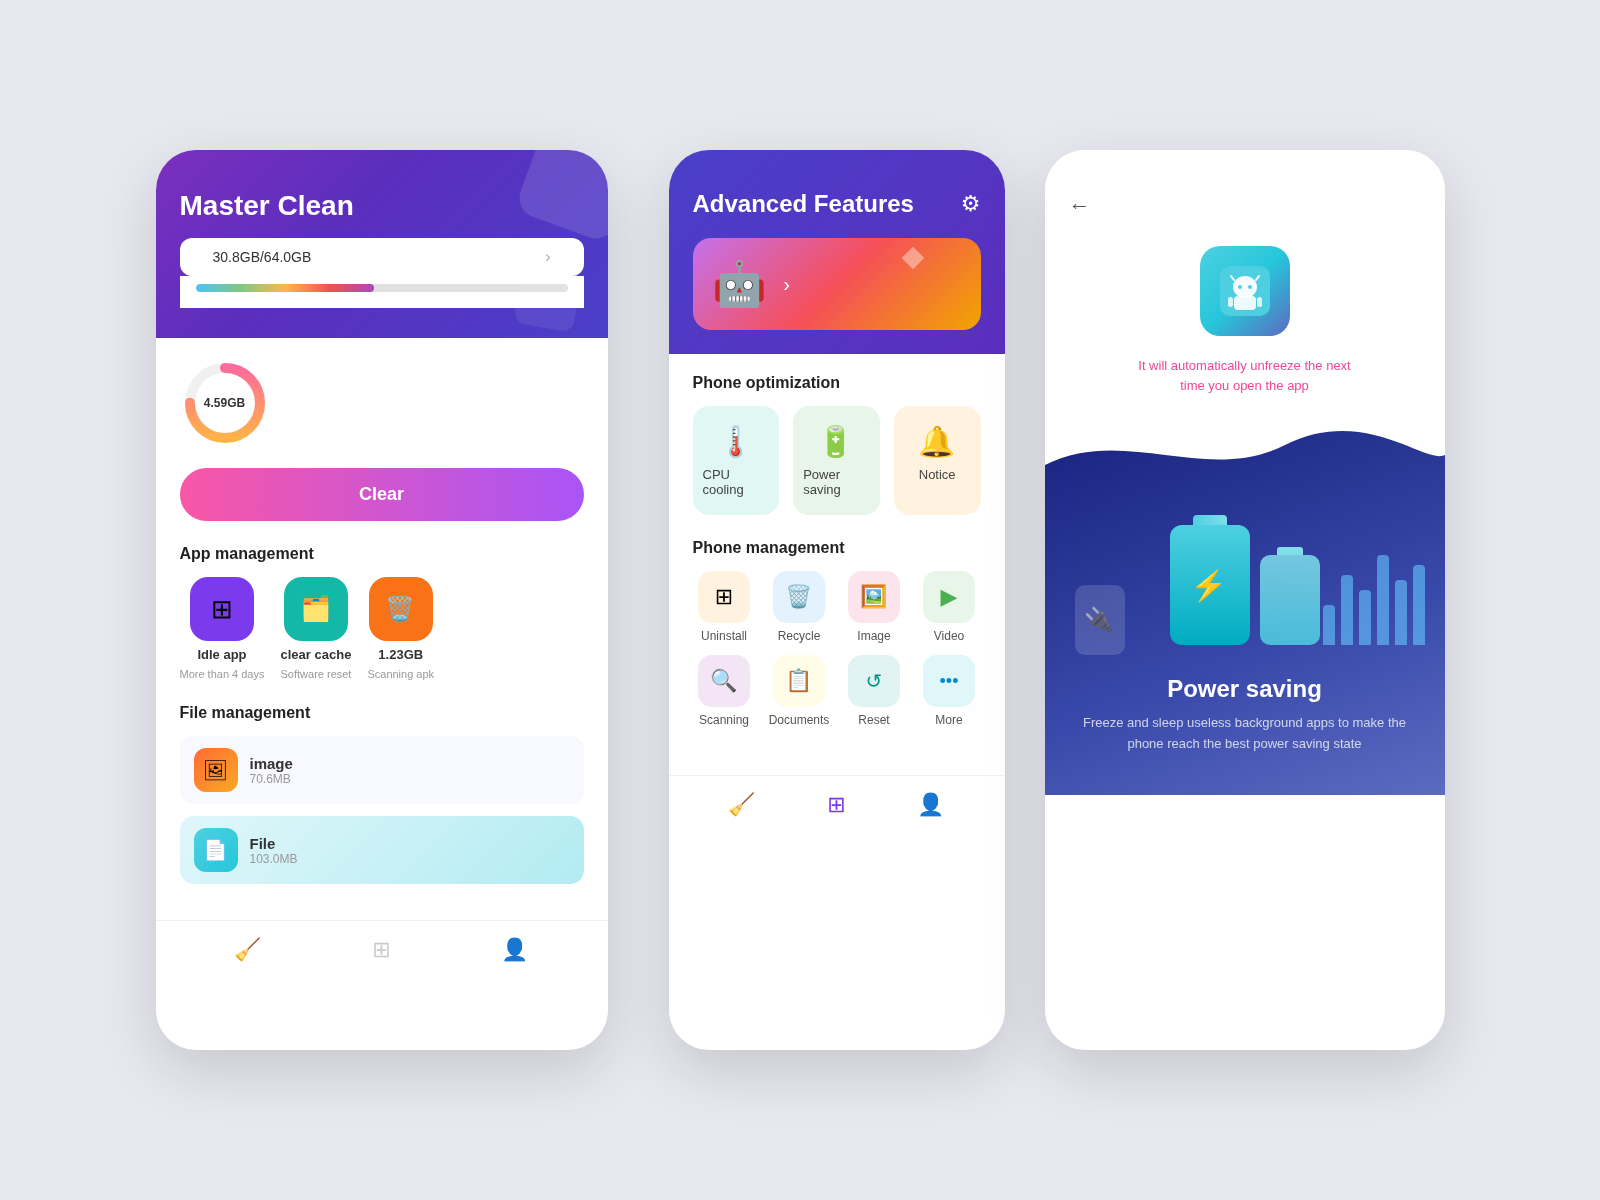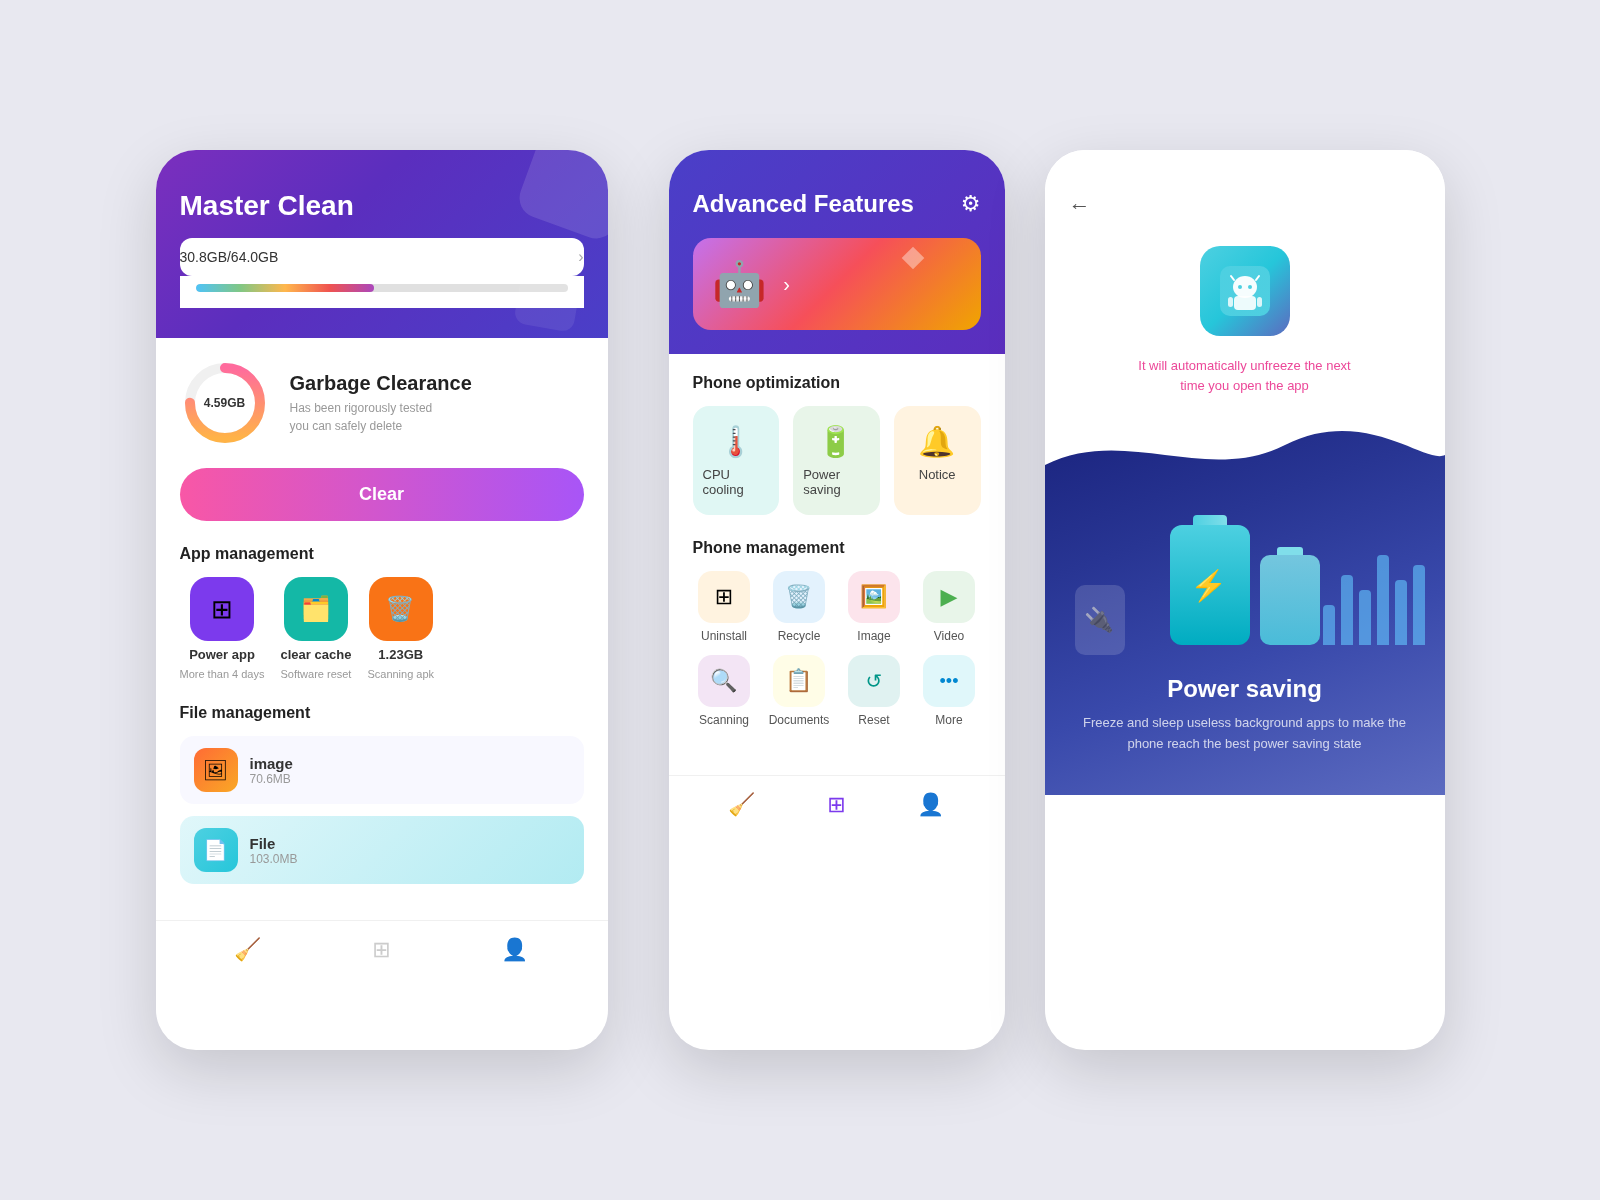--- a/index.html
+++ b/index.html
@@ -62,21 +62,21 @@
       font-size: 28px;
       font-weight: 700;
       margin-bottom: 16px;
     }
     .storage-row {
       display: flex;
       justify-content: space-between;
       align-items: center;
       background: #fff;
       border-radius: 12px;
-      padding: 10px 0;
+      padding: 10px 33px;
       margin-bottom: 0;
     }
     .storage-text { font-size: 14px; color: #333; font-weight: 500; }
     .storage-arrow { color: #aaa; font-size: 16px; }
     .storage-bar-wrap {
       background: #fff;
       padding: 8px 16px 16px;
     }
     .storage-bar {
       height: 8px;
@@ -405,36 +405,29 @@
             <circle cx="45" cy="45" r="35" fill="none" stroke="url(#donutGrad)" stroke-width="10" stroke-dasharray="165 55" stroke-dashoffset="0" stroke-linecap="round" transform="rotate(-90 45 45)"></circle>
             <defs>
               <linearGradient id="donutGrad" x1="0%" y1="0%" x2="100%" y2="0%">
                 <stop offset="0%" stop-color="#ffb347"></stop>
                 <stop offset="100%" stop-color="#ff6b9d"></stop>
               </linearGradient>
             </defs>
           </svg>
           <div class="donut-label">4.59GB</div>
         </div>
-        <div class="garbage-info">
-          <div class="garbage-title">Garbage Clearance</div>
-          <div class="garbage-sub">
-            <span>Has been rigorously tested</span><br>
-            <span>you can safely delete</span>
-          </div>
-        </div>
       </div>
 
       <button class="clear-btn">Clear</button>
 
       <div class="section-title">App management</div>
       <div class="app-management-grid">
         <div class="app-item">
           <div class="app-icon-wrap app-icon-purple">⊞</div>
-          <span class="app-item-name">Power app</span>
+          <span class="app-item-name">Idle app</span>
           <span class="app-item-sub">More than 4 days</span>
         </div>
         <div class="app-item">
           <div class="app-icon-wrap app-icon-teal" style="font-size:24px;">🗂️</div>
           <span class="app-item-name">clear cache</span>
           <span class="app-item-sub">Software reset</span>
         </div>
         <div class="app-item">
           <div class="app-icon-wrap app-icon-orange" style="font-size:24px;">🗑️</div>
           <span class="app-item-name">1.23GB</span>

